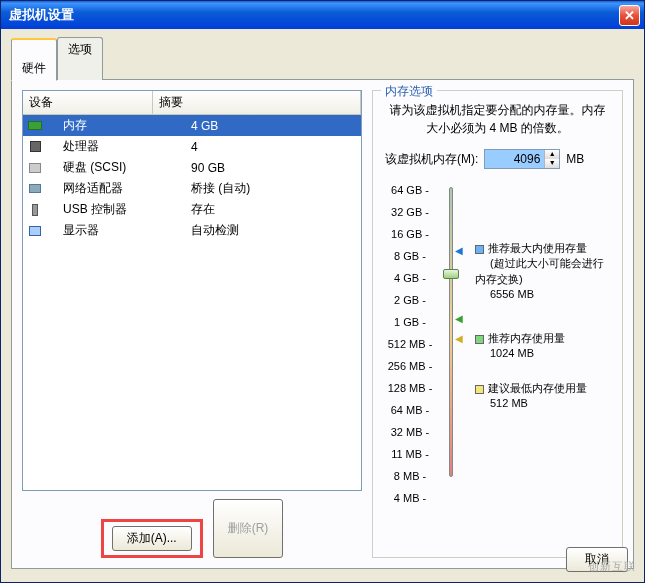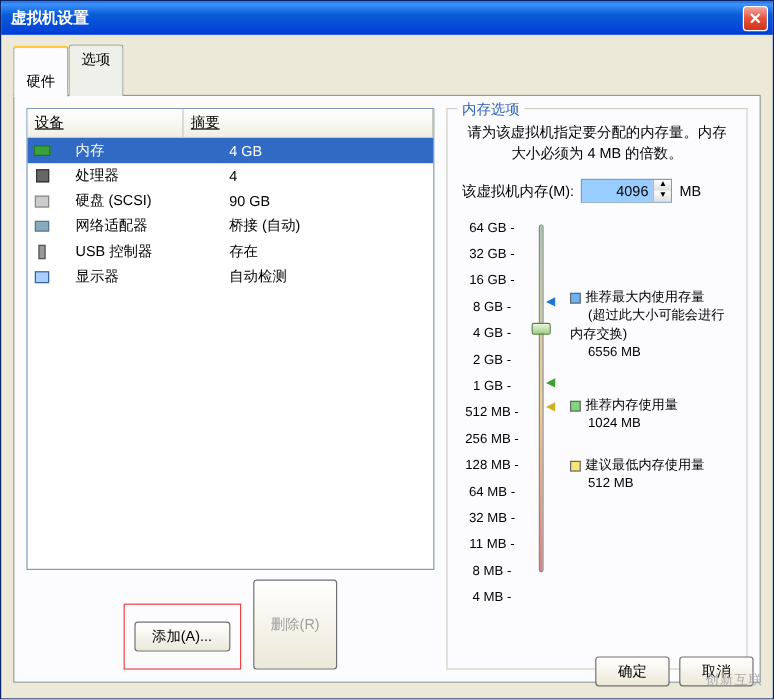--- a/index.html
+++ b/index.html
@@ -8,33 +8,33 @@
 .titlebar { height: 28px; background: linear-gradient(to bottom, #1b5fd1 0%, #3d95ff 8%, #0b5cd6 40%, #003dd9 100%); color: #fff; display: flex; align-items: center; padding: 0 4px 0 8px; font-weight: bold; font-size: 13px; }
 .titlebar .title { flex: 1; }
 .close-btn { width: 21px; height: 21px; background: linear-gradient(to bottom, #f5a8a0 0%, #e7513b 50%, #d13418 100%); border: 1px solid #fff; border-radius: 3px; color: #fff; display: flex; align-items: center; justify-content: center; font-weight: bold; cursor: pointer; }
 .content { position: absolute; top: 28px; left: 0; right: 0; bottom: 0; padding: 8px 10px; }
 .tabs { display: flex; margin-bottom: -1px; position: relative; z-index: 2; }
 .tab { padding: 3px 10px; border: 1px solid #919b9c; background: #f0f0ea; border-bottom: none; margin-right: 0; cursor: pointer; border-radius: 3px 3px 0 0; }
 .tab.active { background: #fcfcfe; border-bottom: 1px solid #fcfcfe; position: relative; top: 1px; padding-top: 20px; border-top: 2px solid #ffc73c; }
 .tab-body { background: #fcfcfe; border: 1px solid #919b9c; height: 490px; display: flex; padding: 10px; gap: 10px; }
 .left-panel { width: 340px; display: flex; flex-direction: column; }
 .dev-table { border: 1px solid #7f9db9; background: #fff; flex: 1; }
-.dev-header { display: flex; background: linear-gradient(to bottom, #fff, #f0efe6); border-bottom: 1px solid #cac8bb; text-decoration: underline; }
+.dev-header { display: flex; background: linear-gradient(to bottom, #fff, #f0efe6); border-bottom: 1px solid #cac8bb; }
 .dev-header div { padding: 3px 6px; border-right: 1px solid #cac8bb; }
 .col-dev { width: 130px; }
 .col-sum { flex: 1; }
 .dev-row { display: flex; padding: 2px 4px; align-items: center; gap: 16px; }
 .dev-row.selected { background: #316ac5; color: #fff; }
 .dev-row .icon { width: 16px; height: 14px; margin-right: 4px; display: flex; align-items: center; justify-content: center; }
 .dev-row .name { width: 106px; }
 .dev-row .summary { flex: 1; padding-left: 6px; }
 .btn-row { display: flex; justify-content: center; gap: 10px; margin-top: 8px; }
 .btn { padding: 3px 14px; border: 1px solid #707070; background: linear-gradient(to bottom, #fff, #ece9d8); border-radius: 3px; cursor: pointer; font-size: 12px; }
 .btn.disabled { color: #a0a0a0; cursor: default; }
-.add-highlight { border: 1px solid #ef4444; padding: 14px 8px; margin-top: 20px; display: inline-block; }
+.add-highlight { border: 3px solid #ef4444; padding: 4px 8px; margin-top: 20px; display: inline-block; }
 .right-panel { flex: 1; }
 .groupbox { border: 1px solid #d0cfc5; padding: 10px 12px 12px; position: relative; height: 100%; }
 .groupbox-title { position: absolute; top: -8px; left: 8px; background: #fcfcfe; padding: 0 4px; color: #2b5fb0; }
 .desc { margin-bottom: 12px; line-height: 1.5; text-align: center; }
 .mem-input-row { display: flex; align-items: center; gap: 6px; margin-bottom: 14px; }
 .mem-input-label { }
 .spinner { border: 1px solid #7f9db9; background: #fff; display: flex; align-items: center; height: 20px; }
 .spinner input { border: none; width: 59px; text-align: right; padding: 0 4px; background: #99ccff; color: #000; font-size: 12px; height: 18px; outline: none; }
 .spinner .arrows { width: 15px; display: flex; flex-direction: column; border-left: 1px solid #b5b5b5; }
 .spinner .arrows div { height: 9px; background: linear-gradient(to bottom,#fff,#ddd); font-size: 7px; text-align: center; line-height: 8px; cursor: pointer; }
@@ -198,19 +198,18 @@
                 <span class="sq yellow"></span><span>建议最低内存使用量</span><br>
                 <span style="padding-left:15px">512 MB</span>
               </div>
             </div>
           </div>
         </div>
       </div>
     </div>
 
     <div class="footer-btns">
-      <button class="btn">确定</button>
       <button class="btn">取消</button>
     </div>
   </div>
 
   <div class="watermark">创新互联</div>
 </div>
 
 </body></html>

